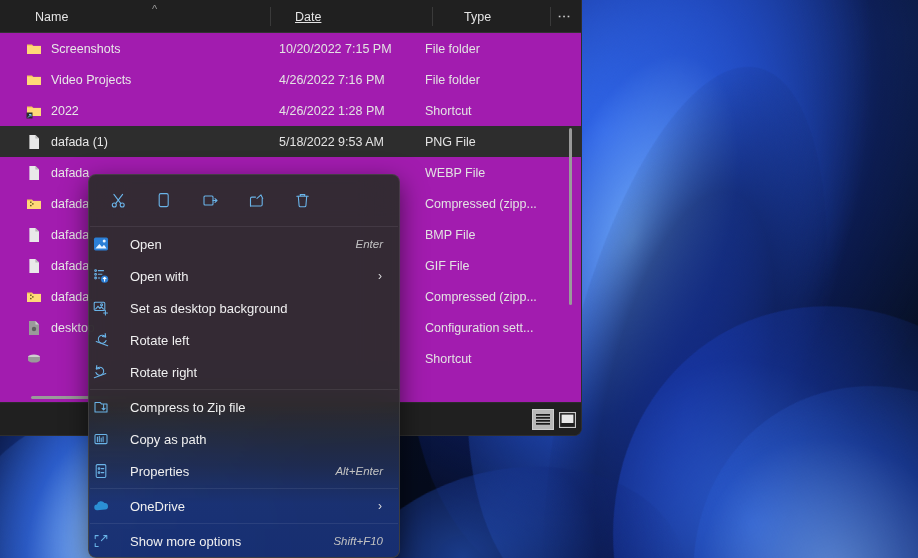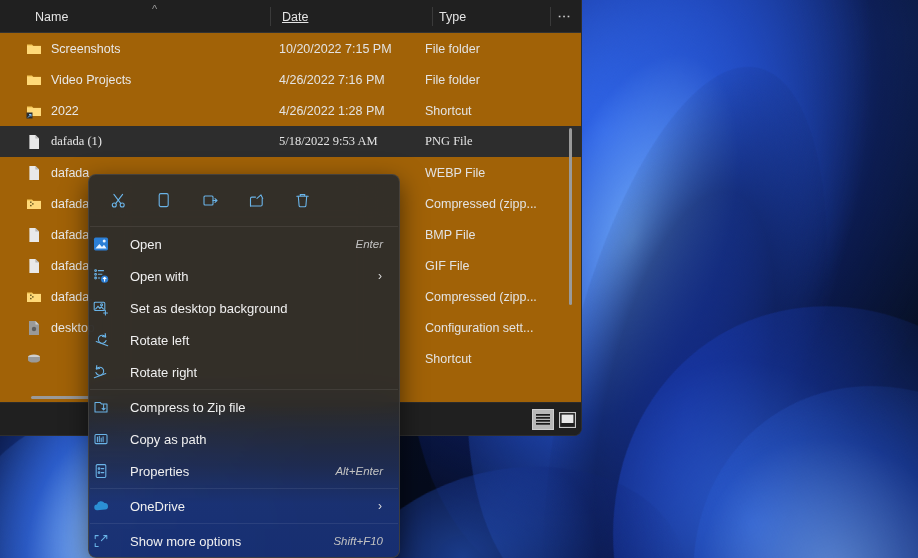--- a/index.html
+++ b/index.html
@@ -124,30 +124,30 @@
   #col-overflow {
     position: absolute; left: 558px; top: 10px;
     color: #d0d0d0; font-size: 13px; line-height: 13px;
     letter-spacing: 0; writing-mode: vertical-rl;
   }
 
   
   #file-list {
     position: absolute; left: 0; top: 33px;
     width: 582px; height: 370px;
-    background: #a16207;
+    background: #a21caf;
     overflow: hidden;
   }
   .row {
     position: relative;
     height: 31px;
     display: flex; align-items: center;
     color: #e8e8e8; font-size: 12.5px;
   }
-  .row.selected { background: #2d2d2d; font-family: Liberation Serif, serif; }
+  .row.selected { background: #2d2d2d; }
   .cell-name {
     position: absolute; left: 26px; display: flex; align-items: center; gap: 9px;
     white-space: nowrap;
   }
   .cell-date { position: absolute; left: 279px; white-space: nowrap; color: #e3e3e3; }
   .cell-type { position: absolute; left: 425px; white-space: nowrap; color: #e3e3e3; }
 
   
   .ico { width: 16px; height: 16px; display: block; flex: 0 0 16px; }
 
@@ -257,23 +257,23 @@
   <div class="ribbon rb8"></div>
   <div class="ribbon rb9"></div>
 </div>
 
 <div id="explorer">
 
   <div id="col-header">
     <div class="col-h" style="left:26px;">Name</div>
     <div id="sort-chevron">^</div>
     <div class="col-sep" style="left:270px;"></div>
-    <div class="col-h" style="left:273px;text-decoration:underline;">Date</div>
+    <div class="col-h" style="left:286px;text-decoration:underline;">Date</div>
     <div class="col-sep" style="left:432px;"></div>
-    <div class="col-h" style="left:430px;">Type</div>
+    <div class="col-h" style="left:455px;">Type</div>
     <div class="col-sep" style="left:550px;"></div>
     <div id="col-overflow">⋮</div>
   </div>
 
   <div id="file-list">
       <div class="row">
         <div class="cell-name">
           <svg class="ico" viewBox="0 0 16 16">
             <path d="M1 3.4h5l1.3 1.5H15V13H1z" fill="#f6c758"></path>
             <path d="M1 4.9h14V13H1z" fill="#ffd978"></path>

